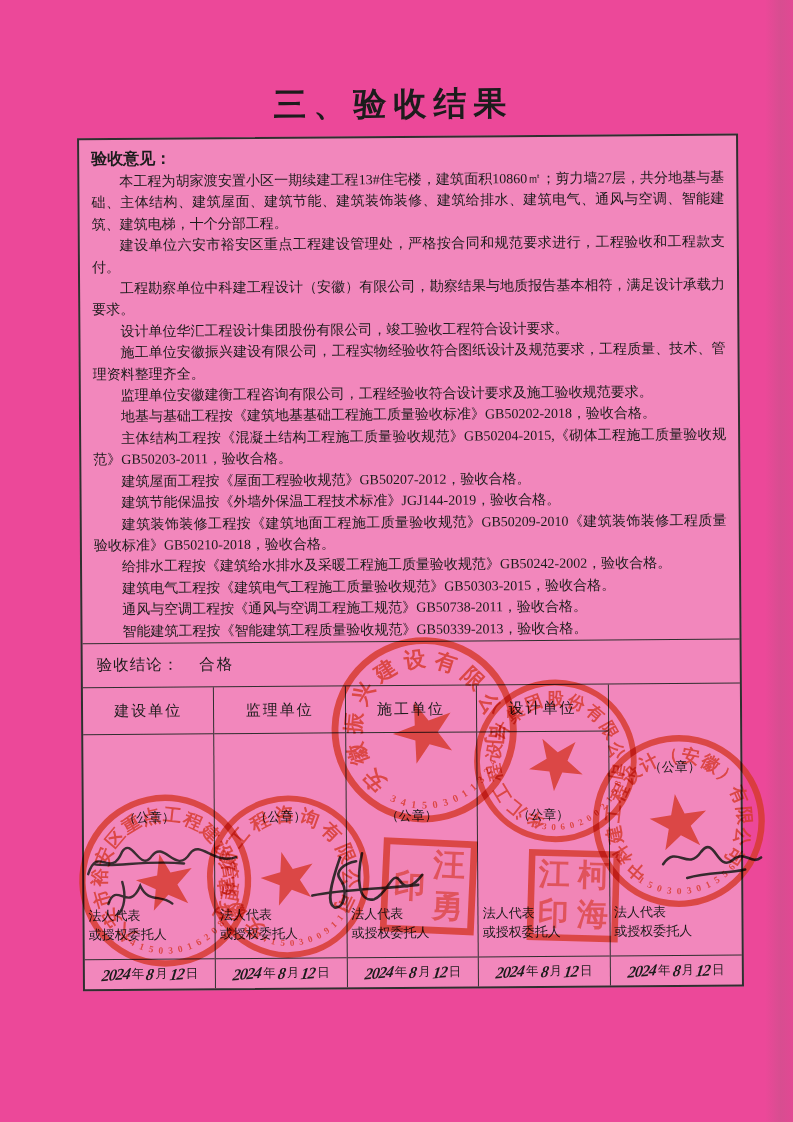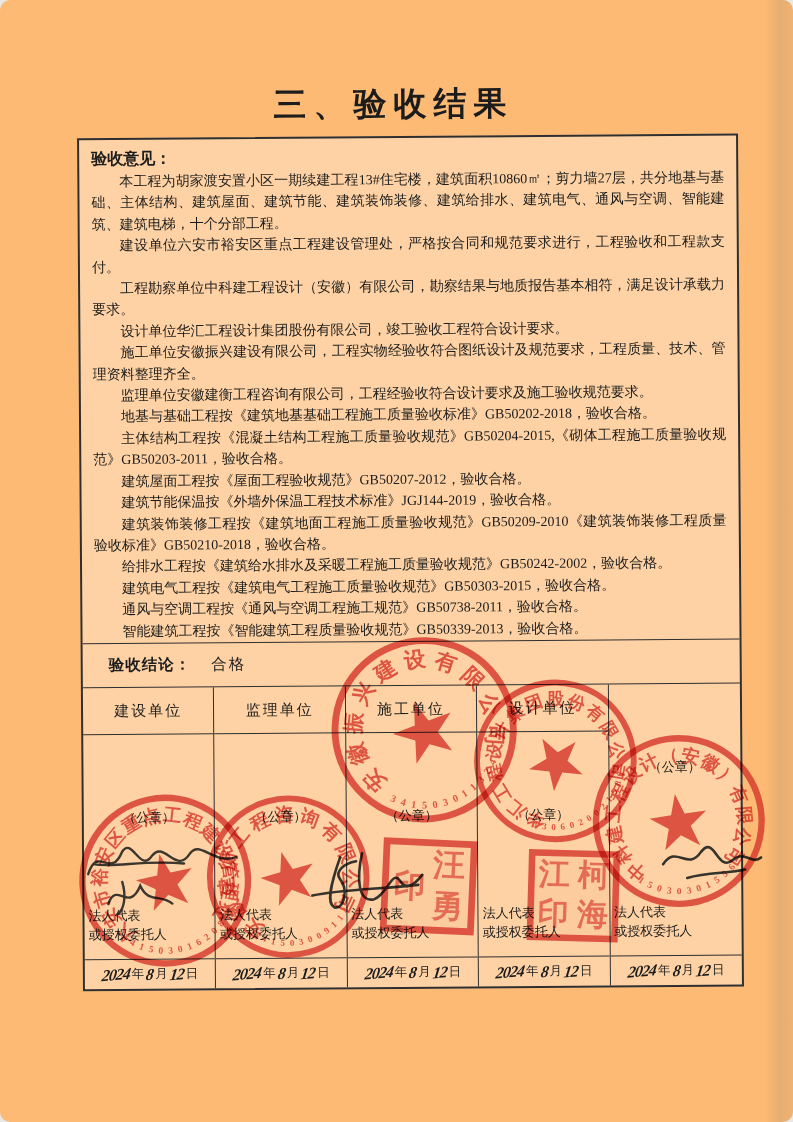--- a/index.html
+++ b/index.html
@@ -1,31 +1,31 @@
 <!DOCTYPE html>
 <html><head>
 <meta charset="utf-8">
 <style>
   html,body{margin:0;padding:0;background:#e8e8e6;}
-  .page{position:relative;width:793px;height:1122px;margin:0 auto;background:#fdba74;overflow:hidden;
-        font-family:"Liberation Serif","DejaVu Serif",serif;color:#1c1c1c;border-radius:10px;}
+  .page{position:relative;width:793px;height:1122px;margin:0 auto;background:#ec4899;overflow:hidden;
+        font-family:"Liberation Serif","DejaVu Serif",serif;color:#1c1c1c;}
   .tilt{position:absolute;inset:0;transform:rotate(-0.4deg);}
   .scan-edge{position:absolute;right:0;top:0;bottom:0;width:28px;
         background:linear-gradient(to right,rgba(0,0,0,0),rgba(110,105,100,.16) 55%,rgba(80,75,70,.07));}
   .doc-title{position:absolute;top:82px;left:0;width:100%;text-align:center;
         font-size:33px;font-weight:700;letter-spacing:7px;}
   .doc-table{position:absolute;left:80px;top:136px;width:657px;height:849px;
         border:2px solid #2f2f2f;box-sizing:content-box;background:rgba(255,255,255,.35);}
   .opinion-cell{height:504px;box-sizing:border-box;padding:7px 12px 0 12px;
         border-bottom:1.5px solid #2f2f2f;overflow:hidden;}
   .opinion-label{font-size:16px;font-weight:700;line-height:24px;}
   .para{font-size:14px;line-height:21.4px;text-indent:2em;text-align:justify;margin:0;}
   .conclusion-row{height:44px;box-sizing:border-box;border-bottom:1.5px solid #2f2f2f;
         display:flex;align-items:center;padding-left:14px;font-size:15.5px;}
-  .conclusion-row .lab{font-weight:700;letter-spacing:1px;margin-left:12px;}
+  .conclusion-row .lab{font-weight:400;letter-spacing:1px;}
   .conclusion-row .val{margin-left:20px;letter-spacing:2px;}
   .units-grid{display:grid;grid-template-columns:repeat(5,1fr);height:301px;}
   .unit-col{display:flex;flex-direction:column;border-right:1.5px solid #2f2f2f;min-width:0;}
   .unit-col:last-child{border-right:none;}
   .u-header{height:47px;box-sizing:border-box;border-bottom:1.5px solid #2f2f2f;
         display:flex;align-items:center;justify-content:center;font-weight:400;font-size:15px;letter-spacing:2px;}
   .u-body{flex:1;position:relative;}
   .seal-label{margin-top:74px;text-align:center;font-size:13px;}
   .rep-label{position:absolute;left:4px;bottom:15px;font-size:13px;line-height:19px;white-space:nowrap;}
   .u-date{height:30px;box-sizing:border-box;border-top:1.5px solid #2f2f2f;

